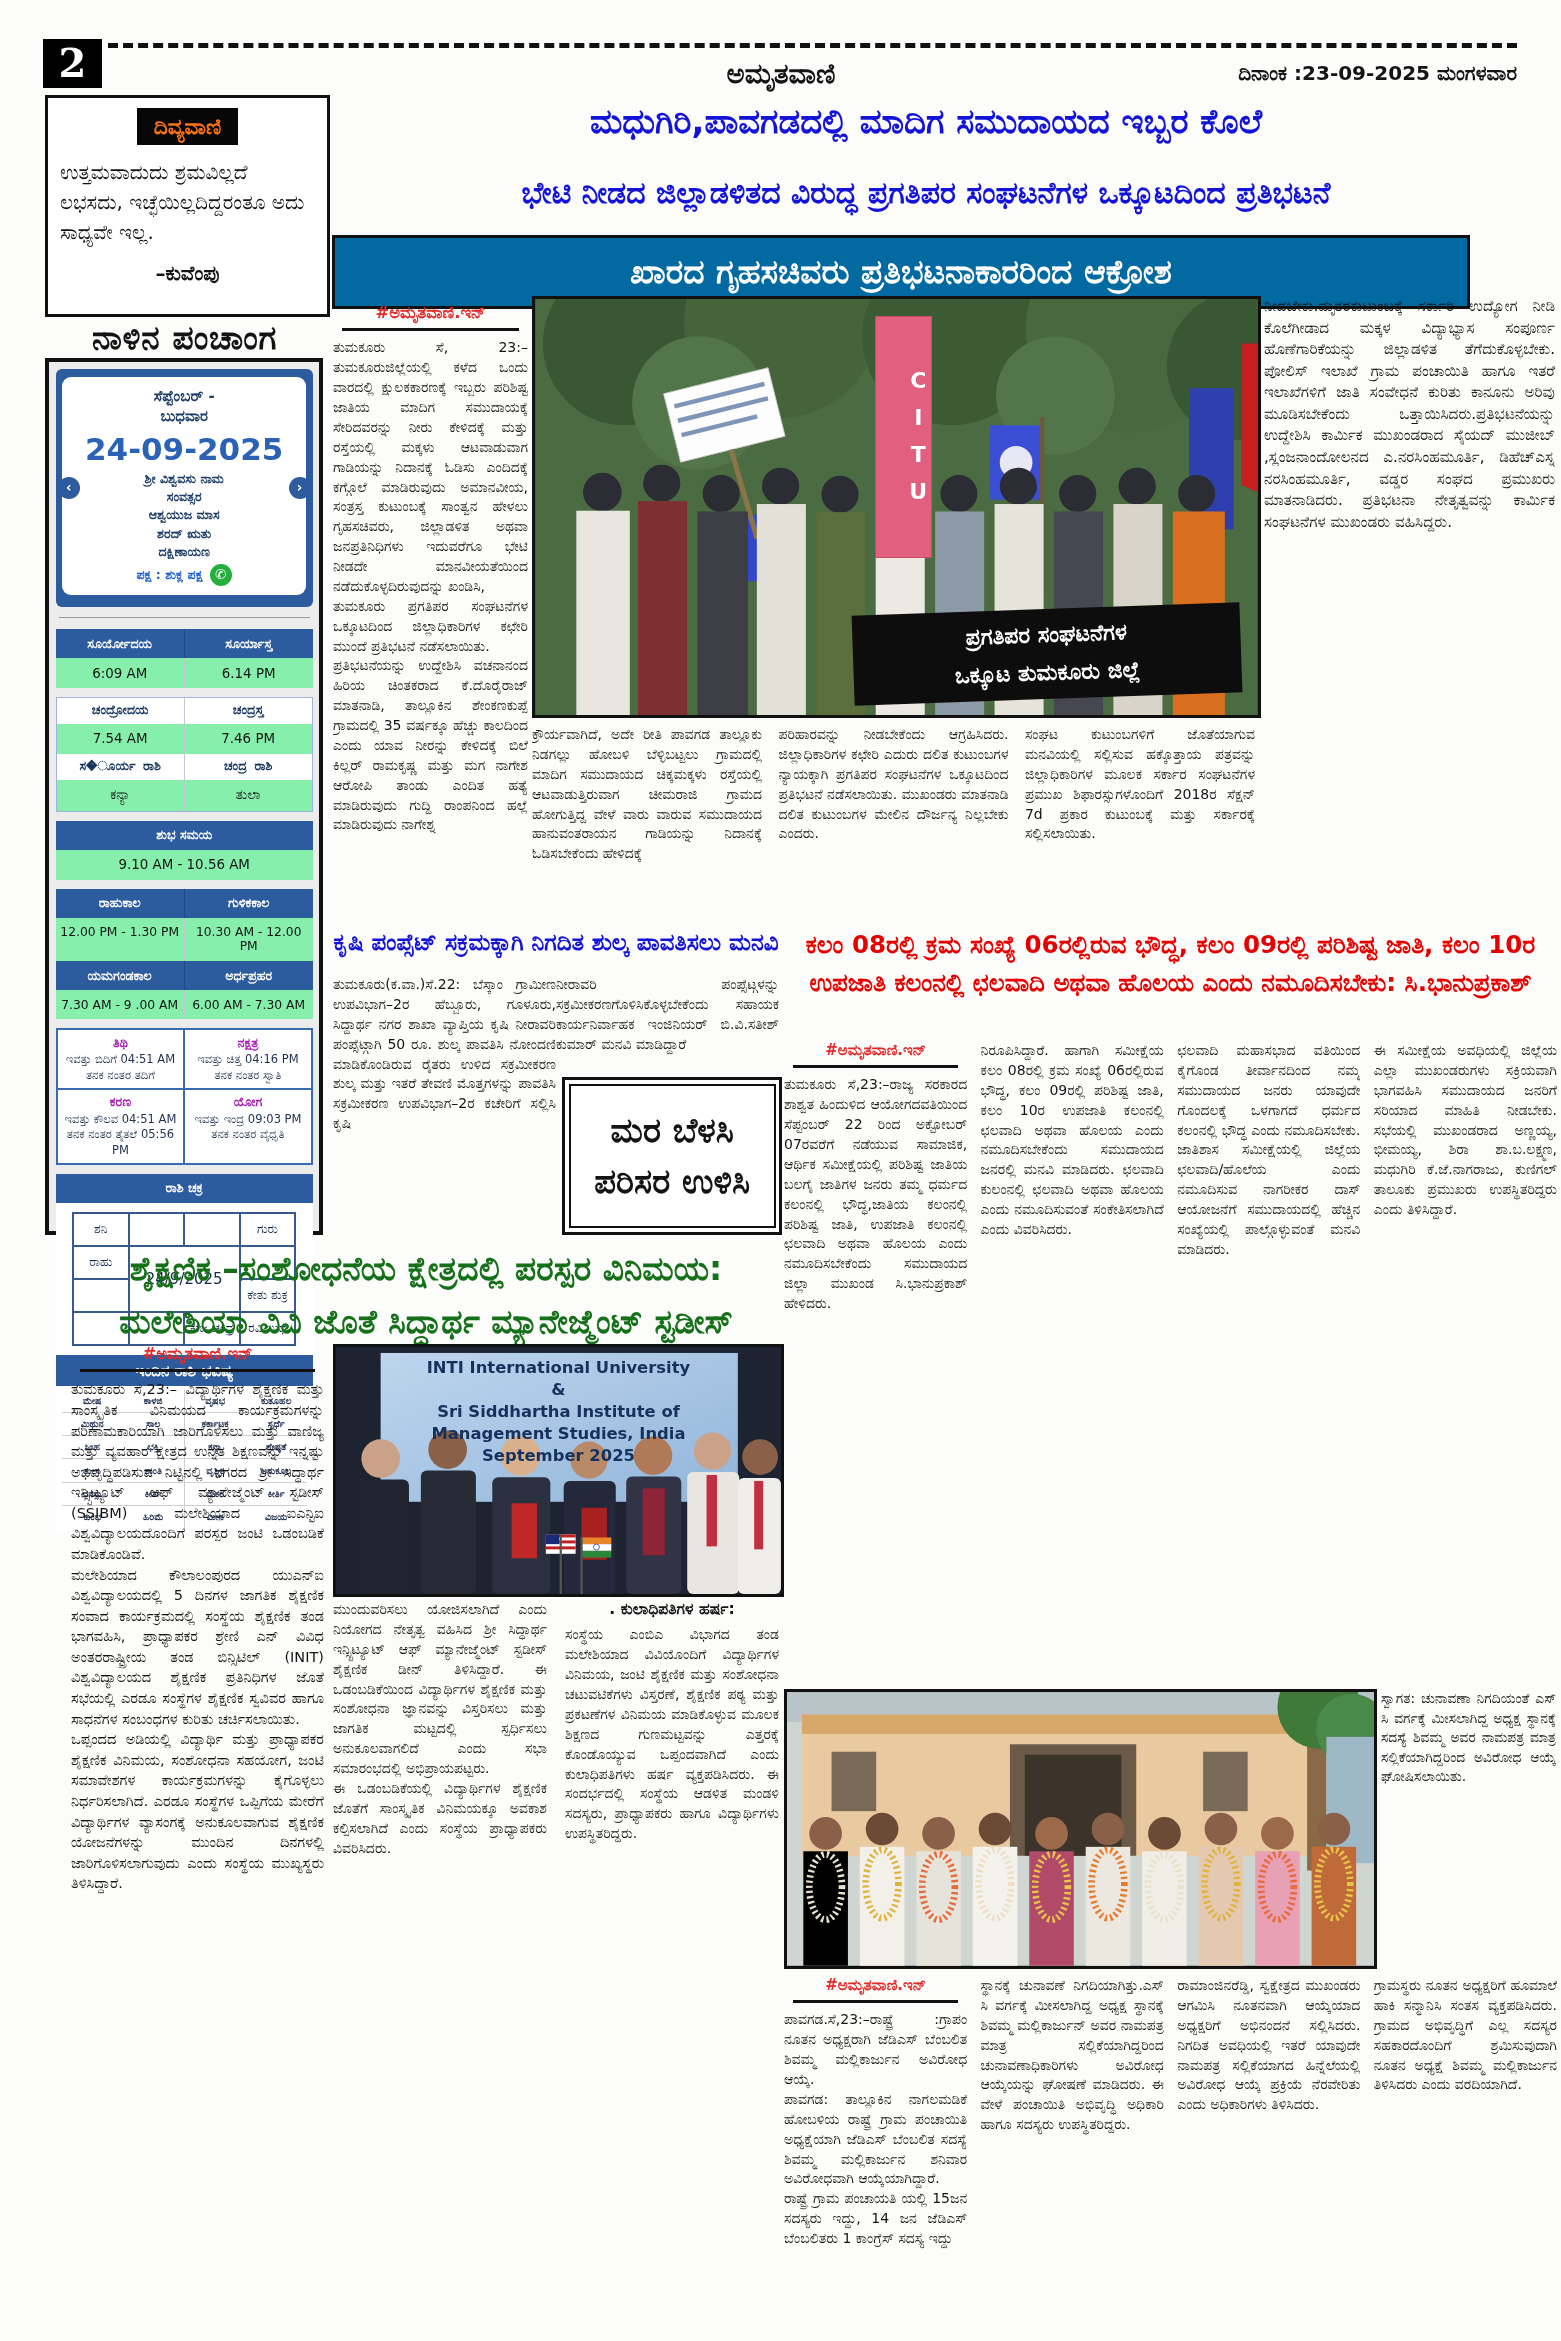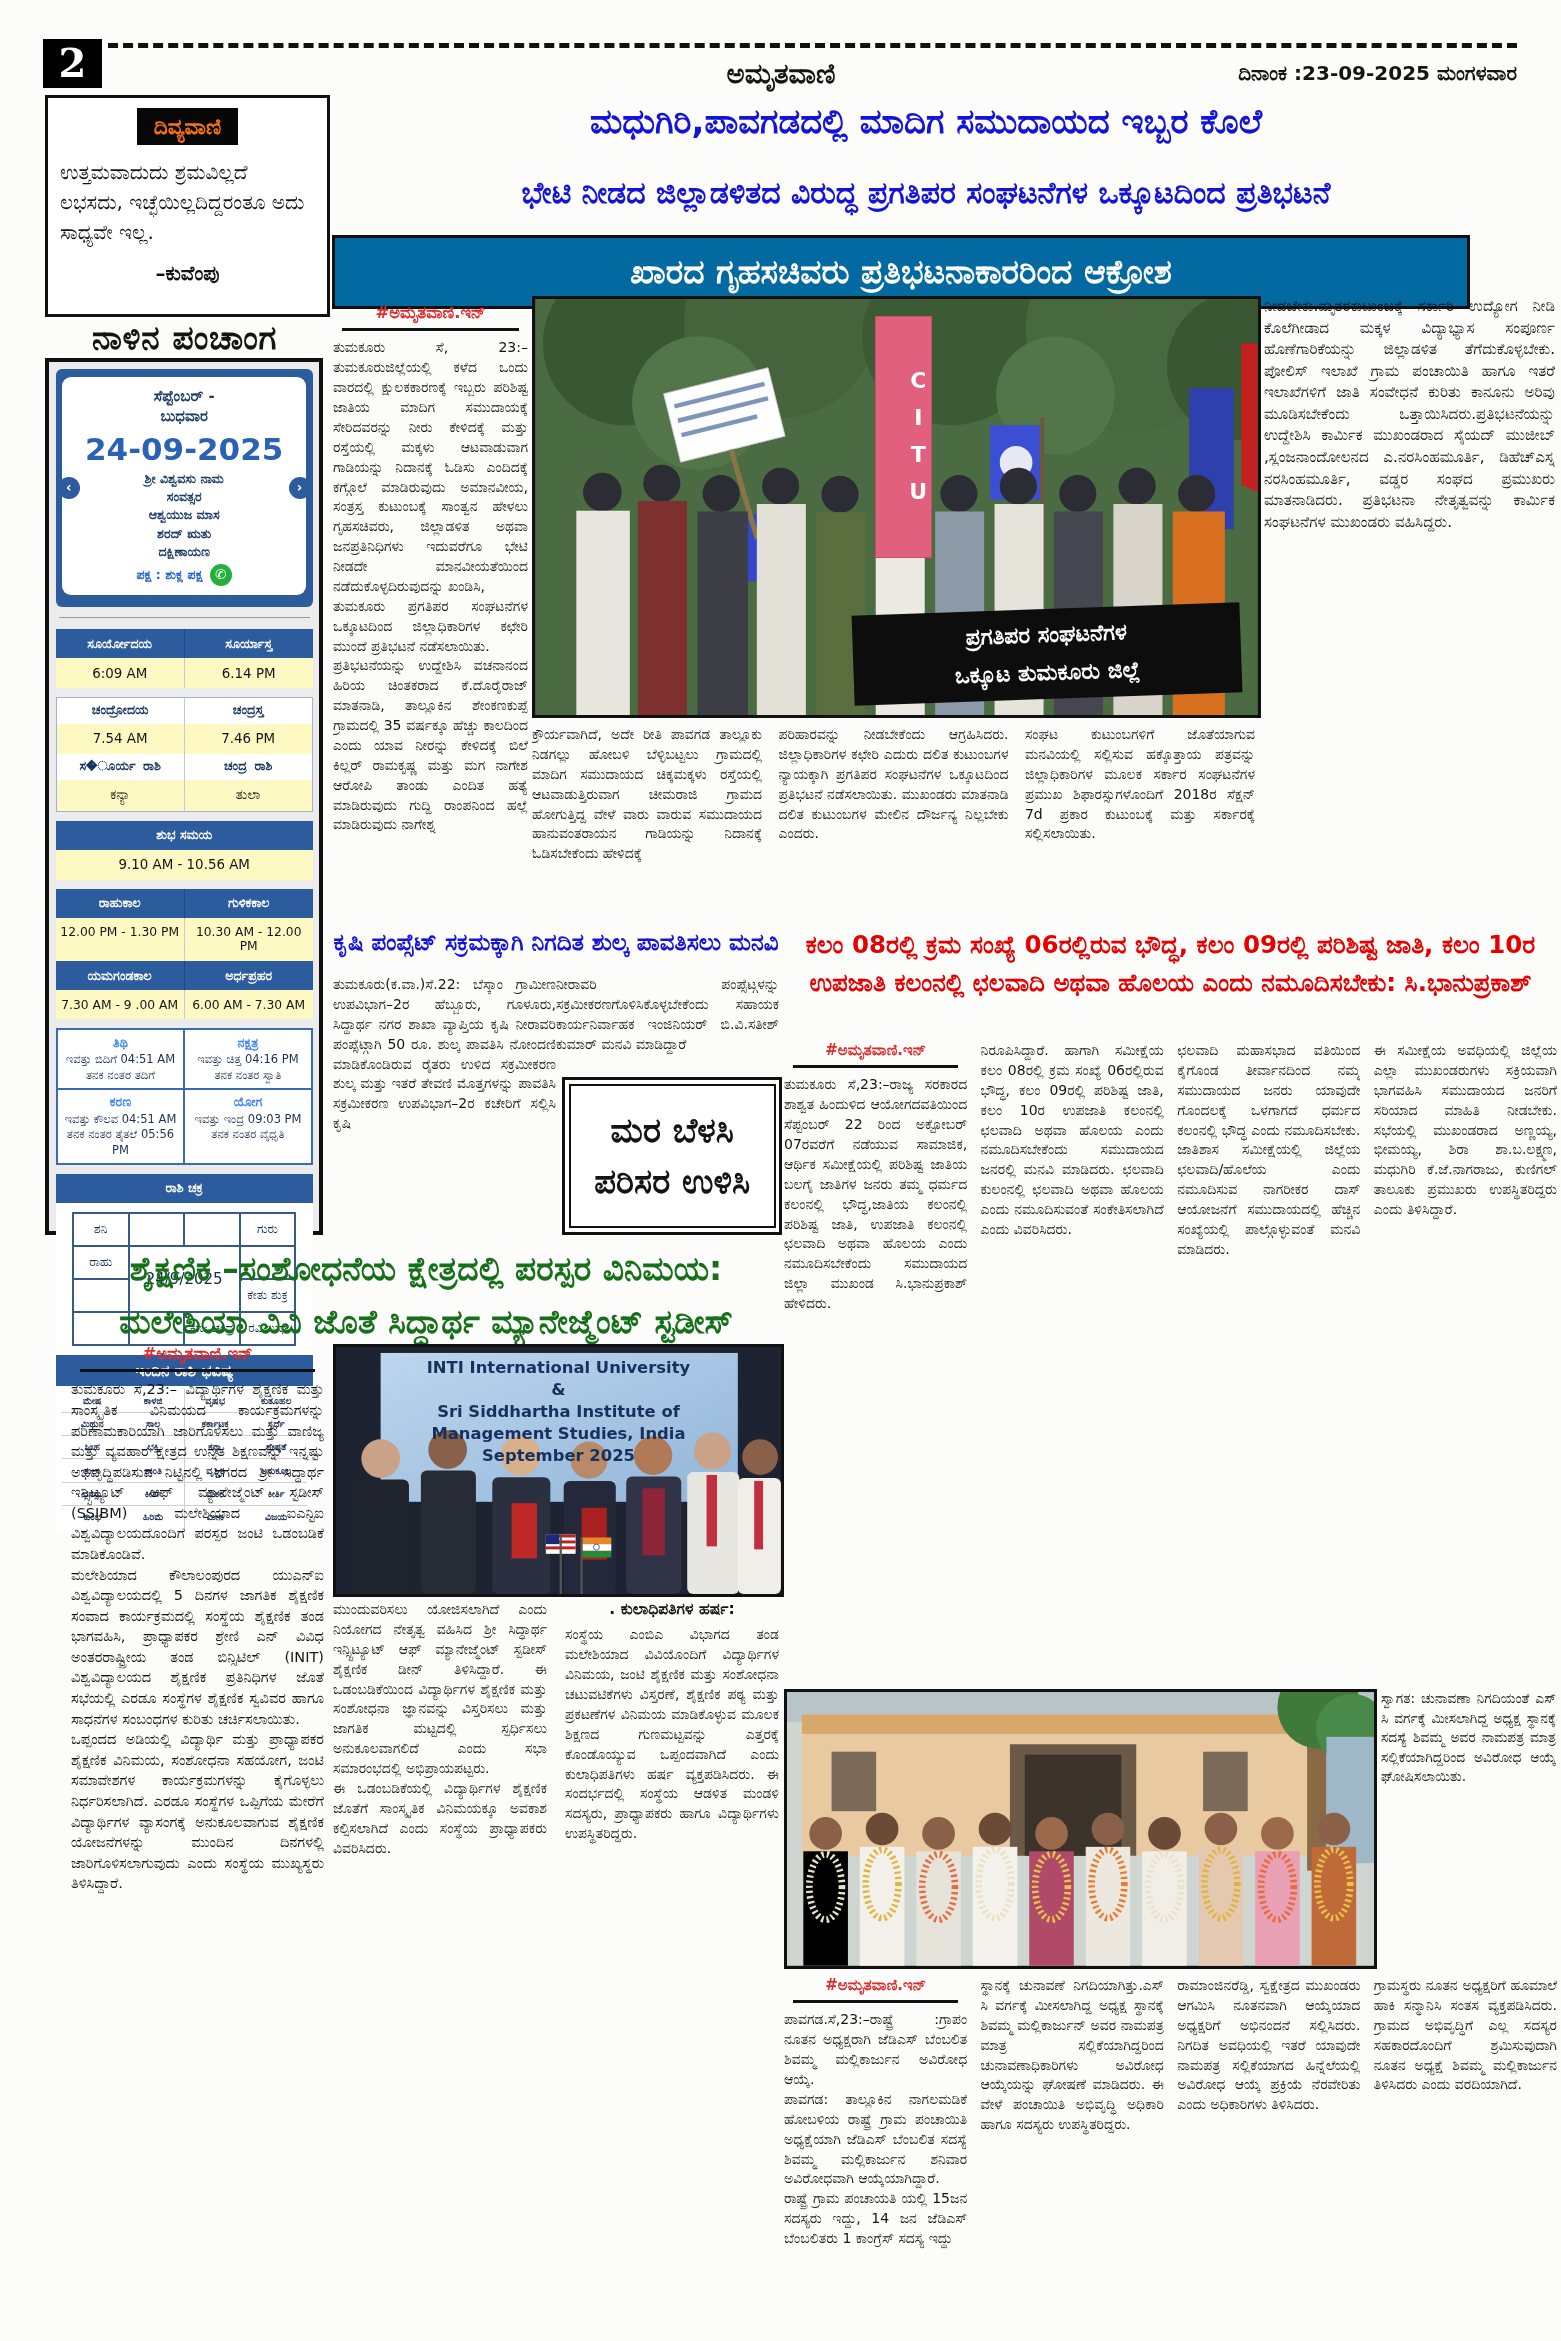--- a/index.html
+++ b/index.html
@@ -30,28 +30,28 @@
   .bc-line{font-weight:bold;font-size:12.6px;color:#1c3c66;line-height:1.45;}
   .bc-paksha{font-weight:bold;font-size:12.6px;color:#1f5fd0;margin-top:3px;}
   .navbtn{position:absolute;top:46%;width:22px;height:22px;border-radius:50%;background:#2d5c9e;color:#fff;
           font-size:13.4px;line-height:21px;text-align:center;font-weight:bold;cursor:pointer;}
   .wabtn{display:inline-block;width:22px;height:22px;border-radius:50%;background:#25af3c;color:#fff;
          font-size:13.4px;line-height:22px;text-align:center;vertical-align:middle;margin-left:7.4px;}
   .wdivider{border-top:1.5px solid #9a9a9a;margin:10.4px 3px;}
   .trow{display:flex;}
   .tcell{flex:1;text-align:center;}
   .thblue{background:#2d5c9e;color:#fff;font-weight:bold;font-size:12.6px;padding:6.7px 1.5px;}
-  .tval{background:#fef9c3;font-size:13.4px;padding:7.4px 1.5px;}
+  .tval{background:#86efac;font-size:13.4px;padding:7.4px 1.5px;}
   .tval.bdr{border-right:1.5px solid #c2c8d4;}
   .wgap{height:9px;}
   .bdrbox{border:1.5px solid #9db4d8;background:#fff;}
   .lblrow{font-weight:bold;font-size:12.6px;color:#13335c;padding:6px 1.5px;font-family:Liberation Mono, monospace;}
   .tithigrid{display:grid;grid-template-columns:1fr 1fr;gap:0;border:1.5px solid #3a6bb0;background:#fff;}
   .tithicell{border:1.5px solid #3a6bb0;padding:4.5px 3px;text-align:center;}
-  .tithicell .tt{font-weight:bold;font-size:12.6px;color:#3b82f6;}
+  .tithicell .tt{font-weight:bold;font-size:12.6px;color:#a21caf;}
   .tithicell .tv{font-size:11.5px;line-height:1.35;margin-top:1.5px;color:#1d2f4d;}
   .chakrawrap{background:#fff;padding:9px 16.4px;}
   .chakra{display:grid;grid-template-columns:repeat(4,1fr);grid-auto-rows:33px;border:1.5px solid #38598c;}
   .chcell{border:0.7px solid #38598c;font-size:12.3px;display:flex;align-items:center;justify-content:center;text-align:center;line-height:1.2;color:#15294a;}
   .chcenter{grid-column:2/4;grid-row:2/4;font-size:15px;}
   .bhavtbl{background:#fff;padding:3px 6px;}
   .bhavrow{display:flex;border-bottom:0.7px solid #cfcfcf;}
   .bhavrow:last-child{border-bottom:none;}
   .bhavcell{flex:1;font-size:9.3px;font-weight:bold;color:#1c2c4c;padding:5.2px 1.5px;text-align:center;}
   .bhavrow .sep{border-right:0.7px solid #cfcfcf;}

